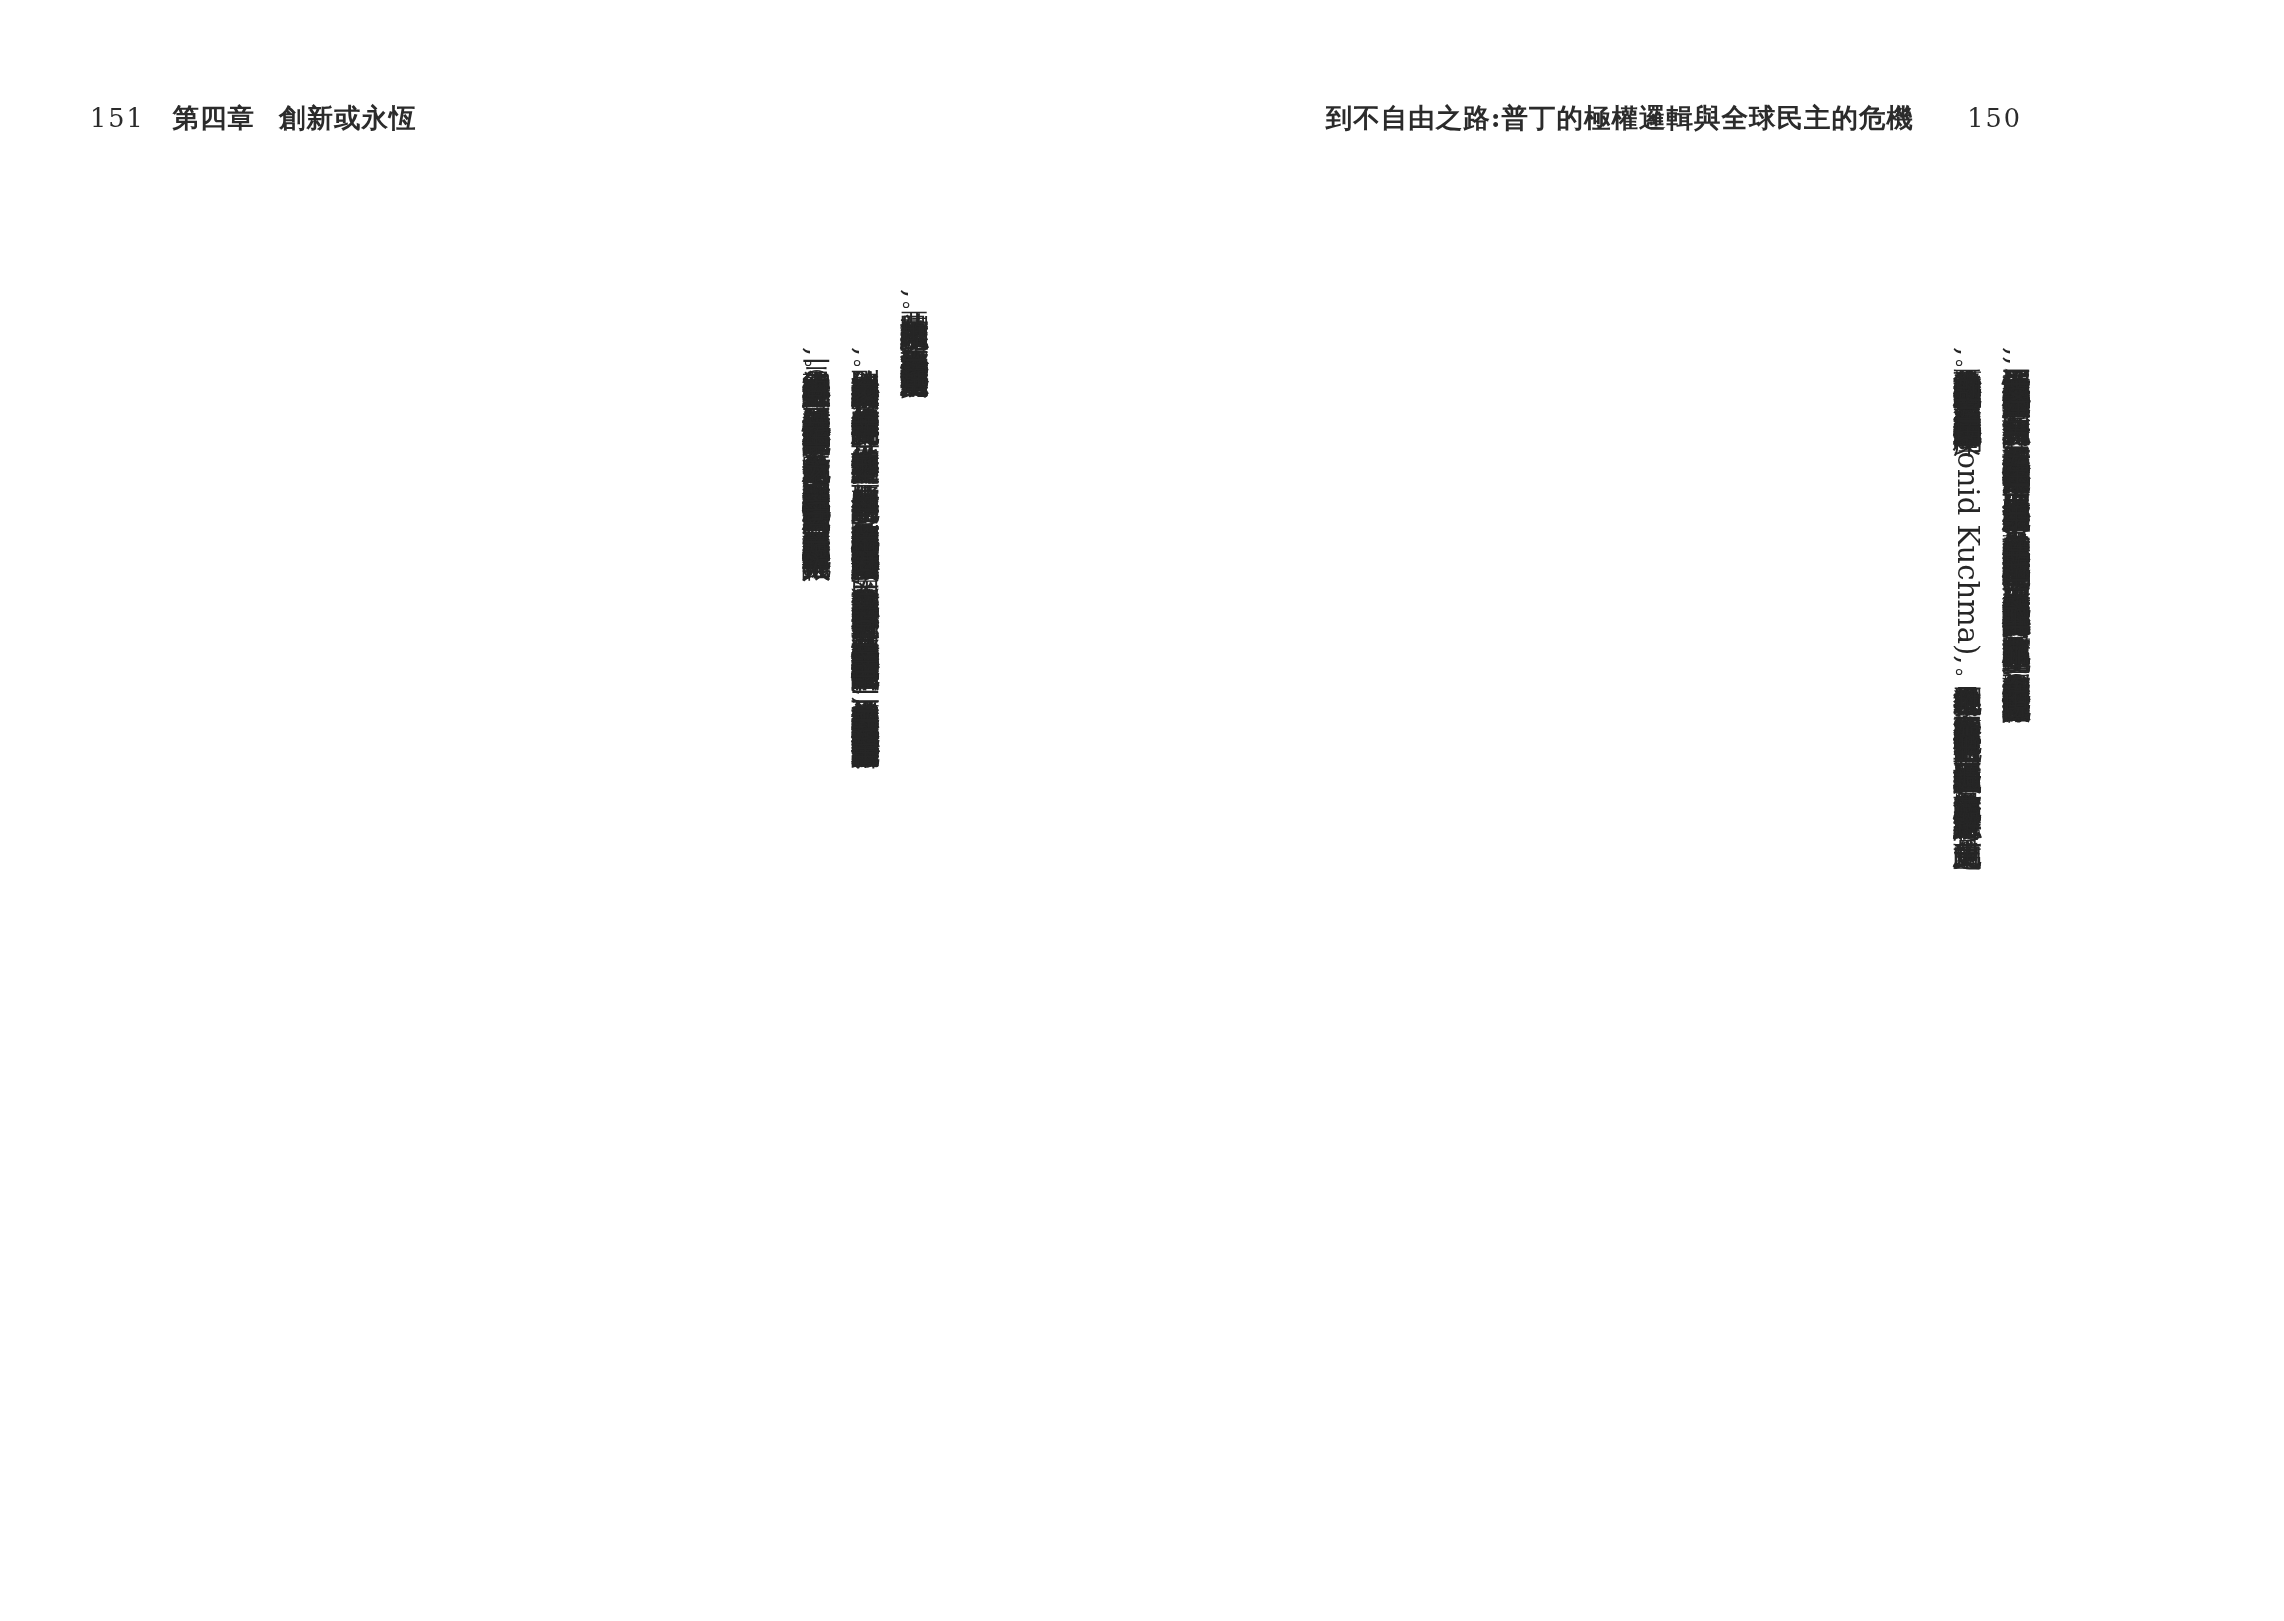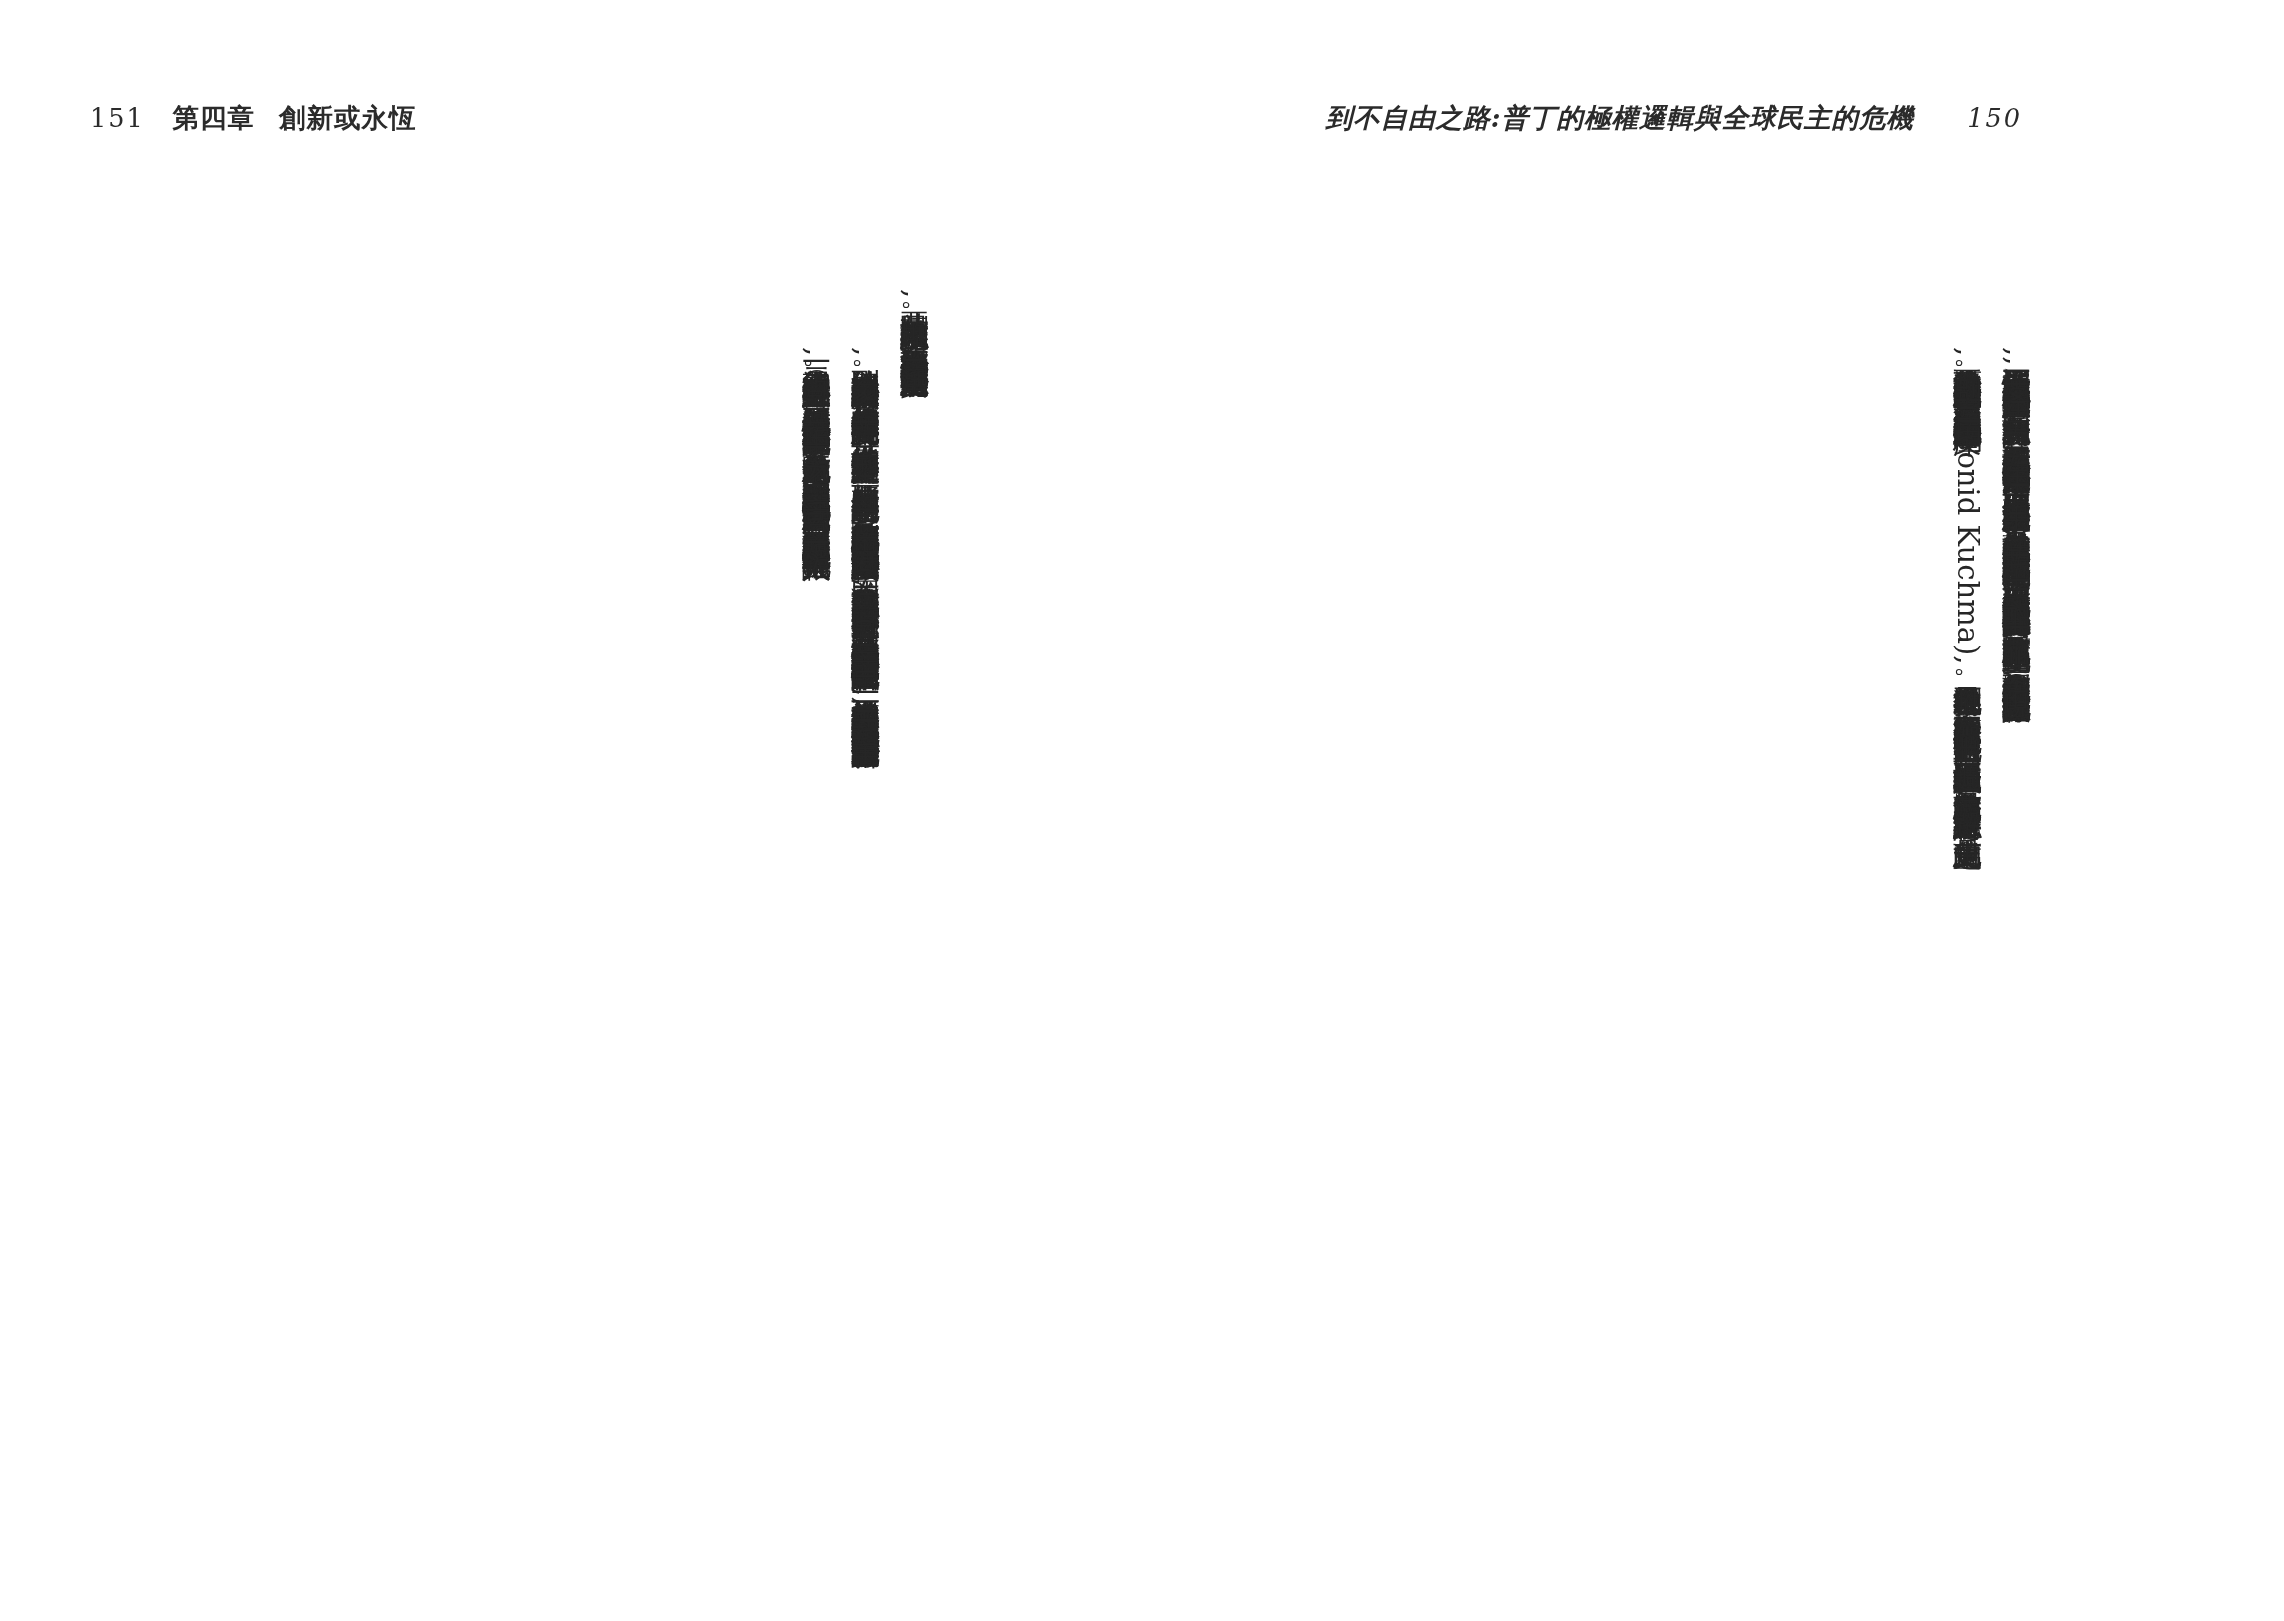--- a/index.html
+++ b/index.html
@@ -20,21 +20,21 @@
   .running-head {
     position: absolute;
     top: 100px;
     font-size: 26.5px;
     font-weight: 600;
     white-space: nowrap;
     letter-spacing: 1px;
     color: #2b2b2b;
   }
   .rh-left  { left: 90px; }
-  .rh-right { right: 59px; font-style: italic; }
+  .rh-right { right: 59px; }
   .rh-pagenum { font-size: 25.5px; font-weight: 500; letter-spacing: 2px; }
   .rh-left .rh-chapter { margin-left: 17.6px; }
   .rh-left .rh-chapter-title { margin-left: 13.7px; }
   .rh-right .rh-pagenum { margin-left: 43px; }
   
   .page-text {
     position: absolute;
     top: 289px;
     height: 1176px;
     writing-mode: vertical-rl;

